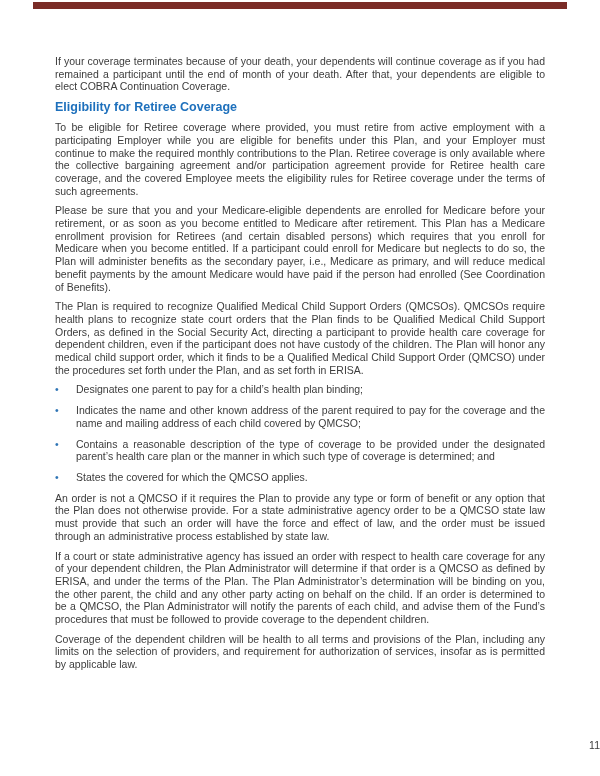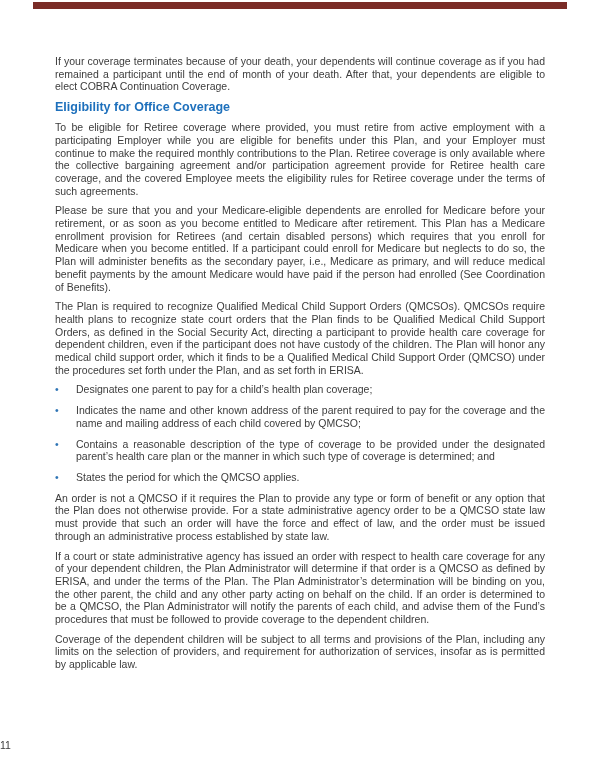--- a/index.html
+++ b/index.html
@@ -46,69 +46,69 @@
     color: #2e74b5;
     font-size: 10.5px;
     line-height: 12.7px;
   }
   .bullet-text { flex: 1; text-align: justify; }
   .page-number {
     position: absolute;
     top: 739px;
     left: 0;
     width: 600px;
-    text-align: left;
+    text-align: right;
     color: #3c3c3c;
     font-size: 10.5px;
     line-height: 13px;
   }
 </style>
 </head>
 <body>
 
 <div class="page">
 
   <div class="top-accent"></div>
 
   <div class="content">
 
     <p>If your coverage terminates because of your death, your dependents will continue coverage as if you had remained a participant until the end of month of your death. After that, your dependents are eligible to elect COBRA Continuation Coverage.</p>
 
-    <div class="sec-heading">Eligibility for Office Coverage</div>
+    <div class="sec-heading">Eligibility for Retiree Coverage</div>
 
     <p>To be eligible for Retiree coverage where provided, you must retire from active employment with a participating Employer while you are eligible for benefits under this Plan, and your Employer must continue to make the required monthly contributions to the Plan. Retiree coverage is only available where the collective bargaining agreement and/or participation agreement provide for Retiree health care coverage, and the covered Employee meets the eligibility rules for Retiree coverage under the terms of such agreements.</p>
 
     <p>Please be sure that you and your Medicare-eligible dependents are enrolled for Medicare before your retirement, or as soon as you become entitled to Medicare after retirement. This Plan has a Medicare enrollment provision for Retirees (and certain disabled persons) which requires that you enroll for Medicare when you become entitled. If a participant could enroll for Medicare but neglects to do so, the Plan will administer benefits as the secondary payer, i.e., Medicare as primary, and will reduce medical benefit payments by the amount Medicare would have paid if the person had enrolled (See Coordination of Benefits).</p>
 
 
     <p>The Plan is required to recognize Qualified Medical Child Support Orders (QMCSOs). QMCSOs require health plans to recognize state court orders that the Plan finds to be Qualified Medical Child Support Orders, as defined in the Social Security Act, directing a participant to provide health care coverage for dependent children, even if the participant does not have custody of the children. The Plan will honor any medical child support order, which it finds to be a Qualified Medical Child Support Order (QMCSO) under the procedures set forth under the Plan, and as set forth in ERISA.</p>
 
 
     <div class="bullet-list">
       <div class="bullet-row">
         <span class="bullet-marker">•</span>
-        <span class="bullet-text">Designates one parent to pay for a child’s health plan coverage;</span>
+        <span class="bullet-text">Designates one parent to pay for a child’s health plan binding;</span>
       </div>
       <div class="bullet-row">
         <span class="bullet-marker">•</span>
         <span class="bullet-text">Indicates the name and other known address of the parent required to pay for the coverage and the name and mailing address of each child covered by QMCSO;</span>
       </div>
       <div class="bullet-row">
         <span class="bullet-marker">•</span>
         <span class="bullet-text">Contains a reasonable description of the type of coverage to be provided under the designated parent’s health care plan or the manner in which such type of coverage is determined; and</span>
       </div>
       <div class="bullet-row">
         <span class="bullet-marker">•</span>
-        <span class="bullet-text">States the period for which the QMCSO applies.</span>
+        <span class="bullet-text">States the covered for which the QMCSO applies.</span>
       </div>
     </div>
 
     <p>An order is not a QMCSO if it requires the Plan to provide any type or form of benefit or any option that the Plan does not otherwise provide. For a state administrative agency order to be a QMCSO state law must provide that such an order will have the force and effect of law, and the order must be issued through an administrative process established by state law.</p>
 
     <p>If a court or state administrative agency has issued an order with respect to health care coverage for any of your dependent children, the Plan Administrator will determine if that order is a QMCSO as defined by ERISA, and under the terms of the Plan. The Plan Administrator’s determination will be binding on you, the other parent, the child and any other party acting on behalf on the child. If an order is determined to be a QMCSO, the Plan Administrator will notify the parents of each child, and advise them of the Fund’s procedures that must be followed to provide coverage to the dependent children.</p>
 
-    <p>Coverage of the dependent children will be subject to all terms and provisions of the Plan, including any limits on the selection of providers, and requirement for authorization of services, insofar as is permitted by applicable law.</p>
+    <p>Coverage of the dependent children will be health to all terms and provisions of the Plan, including any limits on the selection of providers, and requirement for authorization of services, insofar as is permitted by applicable law.</p>
 
   </div>
 
   <div class="page-number">11</div>
 
 </div>
 
 </body></html>

